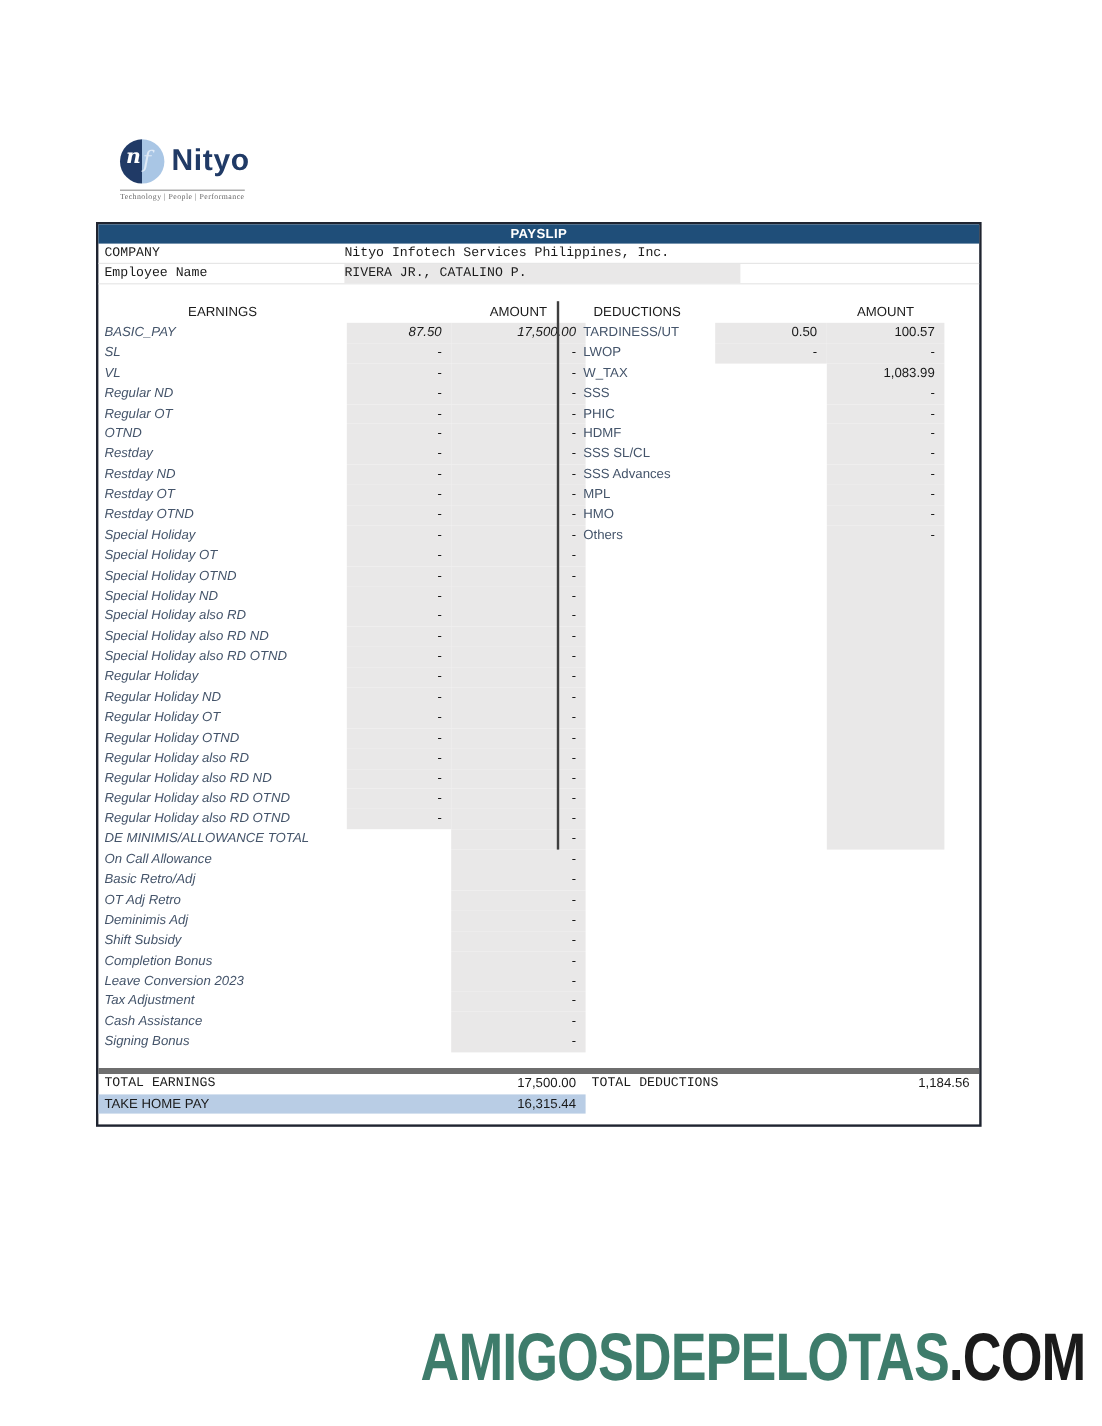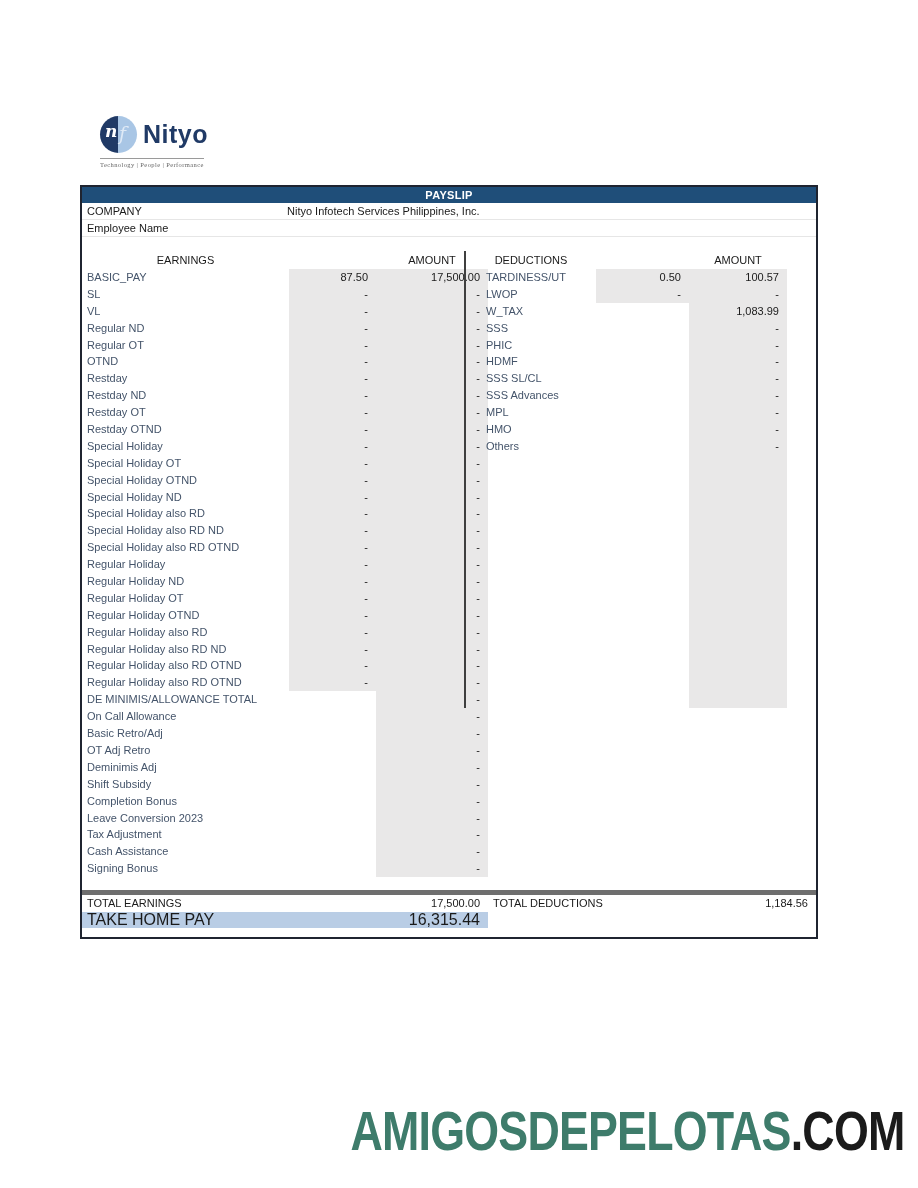--- a/index.html
+++ b/index.html
@@ -32,21 +32,21 @@
   .logo-rule{margin-top:5px;width:104px;border-top:1px solid #9a9a9a;}
   .tagline{margin-top:2px;width:104px;font-family:"Liberation Serif","DejaVu Serif",serif;
     font-size:6.5px;color:#666;white-space:nowrap;letter-spacing:.4px;}
 
   
   .payslip{position:absolute;left:80px;top:185px;width:738px;border:2px solid var(--outer-border);background:#fff;}
   .title-bar{height:16px;line-height:16px;background:var(--title-bar-bg);color:#fff;
     font-size:11px;font-weight:bold;text-align:center;letter-spacing:.3px;}
 
   .info-row{display:grid;grid-template-columns:205px 203px 127px 1fr;height:17px;line-height:16px;
-    font-size:11px;border-bottom:1px solid #E6E6E6;}
+    font-size:11px;border-bottom:1px solid #E6E6E6;font-family:Liberation Mono, monospace;}
   .info-row:last-of-type{border-bottom:none;}
   .info-label{padding-left:5px;color:#1a1a1a;}
   .val-company{grid-column:2 / 5;}
   .val-period{color:var(--muted-value);}
   .dept-label{padding-left:2px;}
   .dept-value{background:var(--cell-shade);padding-left:6px;}
   .val-employee{grid-column:2 / 4;background:var(--cell-shade);}
 
   .spacer{height:14px;}
 
@@ -55,39 +55,39 @@
   .earn-col{width:382px;}
   .v-divider{width:2px;background:#3f3f3f;height:457px;flex:0 0 auto;}
   .ded-col{width:326px;}
 
   .col-head{display:grid;height:18px;line-height:18px;font-size:11px;color:#1a1a1a;}
   .earn-col .col-head{grid-template-columns:207px 87px 112px;}
   .ded-col  .col-head{grid-template-columns:130px 93px 98px;}
   .col-head span{text-align:center;}
 
   .item-row{display:grid;height:16.9px;line-height:16.9px;font-size:11px;align-items:center;}
-  .earn-col .item-row{grid-template-columns:207px 87px 112px;}
+  .earn-col .item-row{grid-template-columns:207px 87px 112px;font-style:italic;}
   .ded-col  .item-row{grid-template-columns:130px 93px 98px;}
   .cell{display:block;height:16.9px;overflow:hidden;white-space:nowrap;}
   .cell.lbl{padding-left:5px;color:var(--item-label);}
   .ded-col .cell.lbl{padding-left:20px;}
   .cell.num{text-align:right;padding-right:8px;color:#1a1a1a;}
   .cell.shade{background:var(--cell-shade);}
   .ded-filler{margin-left:223px;width:98px;height:253.5px;background:var(--cell-shade);}
 
   
   .pre-total-gap{height:13px;}
   .totals-bar{height:5px;background:var(--totals-divider);}
   .totals-row{display:grid;grid-template-columns:206px 200px 130px 1fr;height:17px;line-height:17px;font-size:11px;}
-  .totals-row .t-lbl{padding-left:5px;}
+  .totals-row .t-lbl{padding-left:5px;font-family:Liberation Mono, monospace;}
   .totals-row .t-val{text-align:right;padding-right:8px;}
   .totals-row .t-val.ded{}
   .thp-row{height:16px;}
   .thp-box{display:grid;grid-template-columns:206px 200px;width:406px;height:16px;line-height:16px;
-    background:var(--take-home-bg);font-size:16px;}
+    background:var(--take-home-bg);font-size:11px;}
   .thp-box .t-lbl{padding-left:5px;}
   .thp-box .t-val{text-align:right;padding-right:8px;}
   .bottom-pad{height:9px;}
 
   
   .watermark{position:absolute;top:1098px;right:14px;white-space:nowrap;
     font-size:56px;font-weight:bold;letter-spacing:-1px;
     transform:scaleX(.8);transform-origin:100% 50%;}
   .wm-main{color:var(--wm-teal);}
   .wm-suffix{color:var(--wm-dark);}
@@ -111,20 +111,21 @@
 
   <div class="payslip">
     <div class="title-bar">PAYSLIP</div>
 
     <div class="info-row">
       <span class="info-label">COMPANY</span>
       <span class="val-company">Nityo Infotech Services Philippines, Inc.</span>
     </div>
     <div class="info-row">
       <span class="info-label">Employee Name</span>
+      <span class="val-employee">RIVERA JR., CATALINO P.</span>
     </div>
 
     <div class="spacer"></div>
 
     <div class="columns">
       <div class="earn-col">
         <div class="col-head">
           <span>EARNINGS</span>
           <span></span>
           <span>AMOUNT</span>

